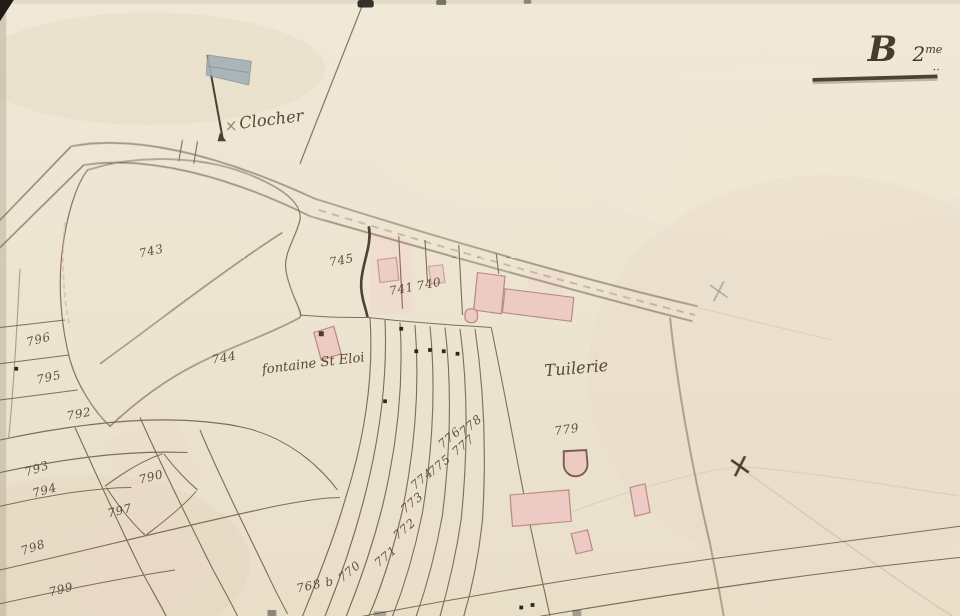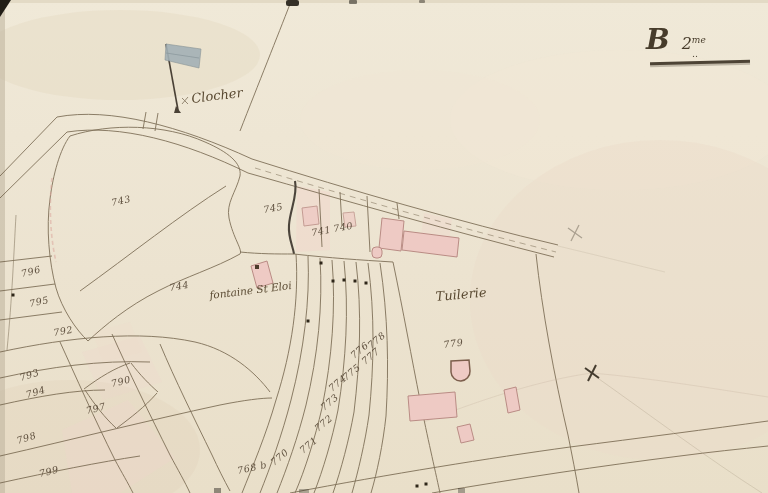--- a/index.html
+++ b/index.html
@@ -5,21 +5,21 @@
   html,body{margin:0;padding:0;background:#6f6a60;}
   .stage{position:relative;width:768px;height:493px;overflow:hidden;
          font-family:"DejaVu Serif",serif;background:#ece3d0;}
   .stage svg{position:absolute;inset:0;display:block;}
   
   .script{font-family:"DejaVu Serif",serif;font-style:italic;fill:#5a4a32;}
   .pnum{font-family:"DejaVu Serif",serif;font-style:italic;fill:#514231;
         letter-spacing:.6px;opacity:.9;}
   
   .section-title{position:absolute;top:26px;left:646px;width:108px;
-                 color:#473c2b;font-style:italic;text-align:left;line-height:1;}
+                 color:#473c2b;font-style:italic;text-align:right;line-height:1;}
   .st-b{font-size:28px;font-weight:bold;letter-spacing:2px;}
   .st-n{font-size:16px;margin-left:10px;}
   .st-n sup{font-size:9px;}
   .st-dots{display:block;font-size:9px;letter-spacing:2px;margin-top:-4px;margin-left:46px;color:#473c2b;}
   .st-rule{height:3px;width:100px;margin:2px auto 0 auto;background:#4d4335;
            transform:rotate(-1.5deg);box-shadow:0 2px 0 rgba(77,67,53,.30);}
 </style>
 </head>
 <body>
 

